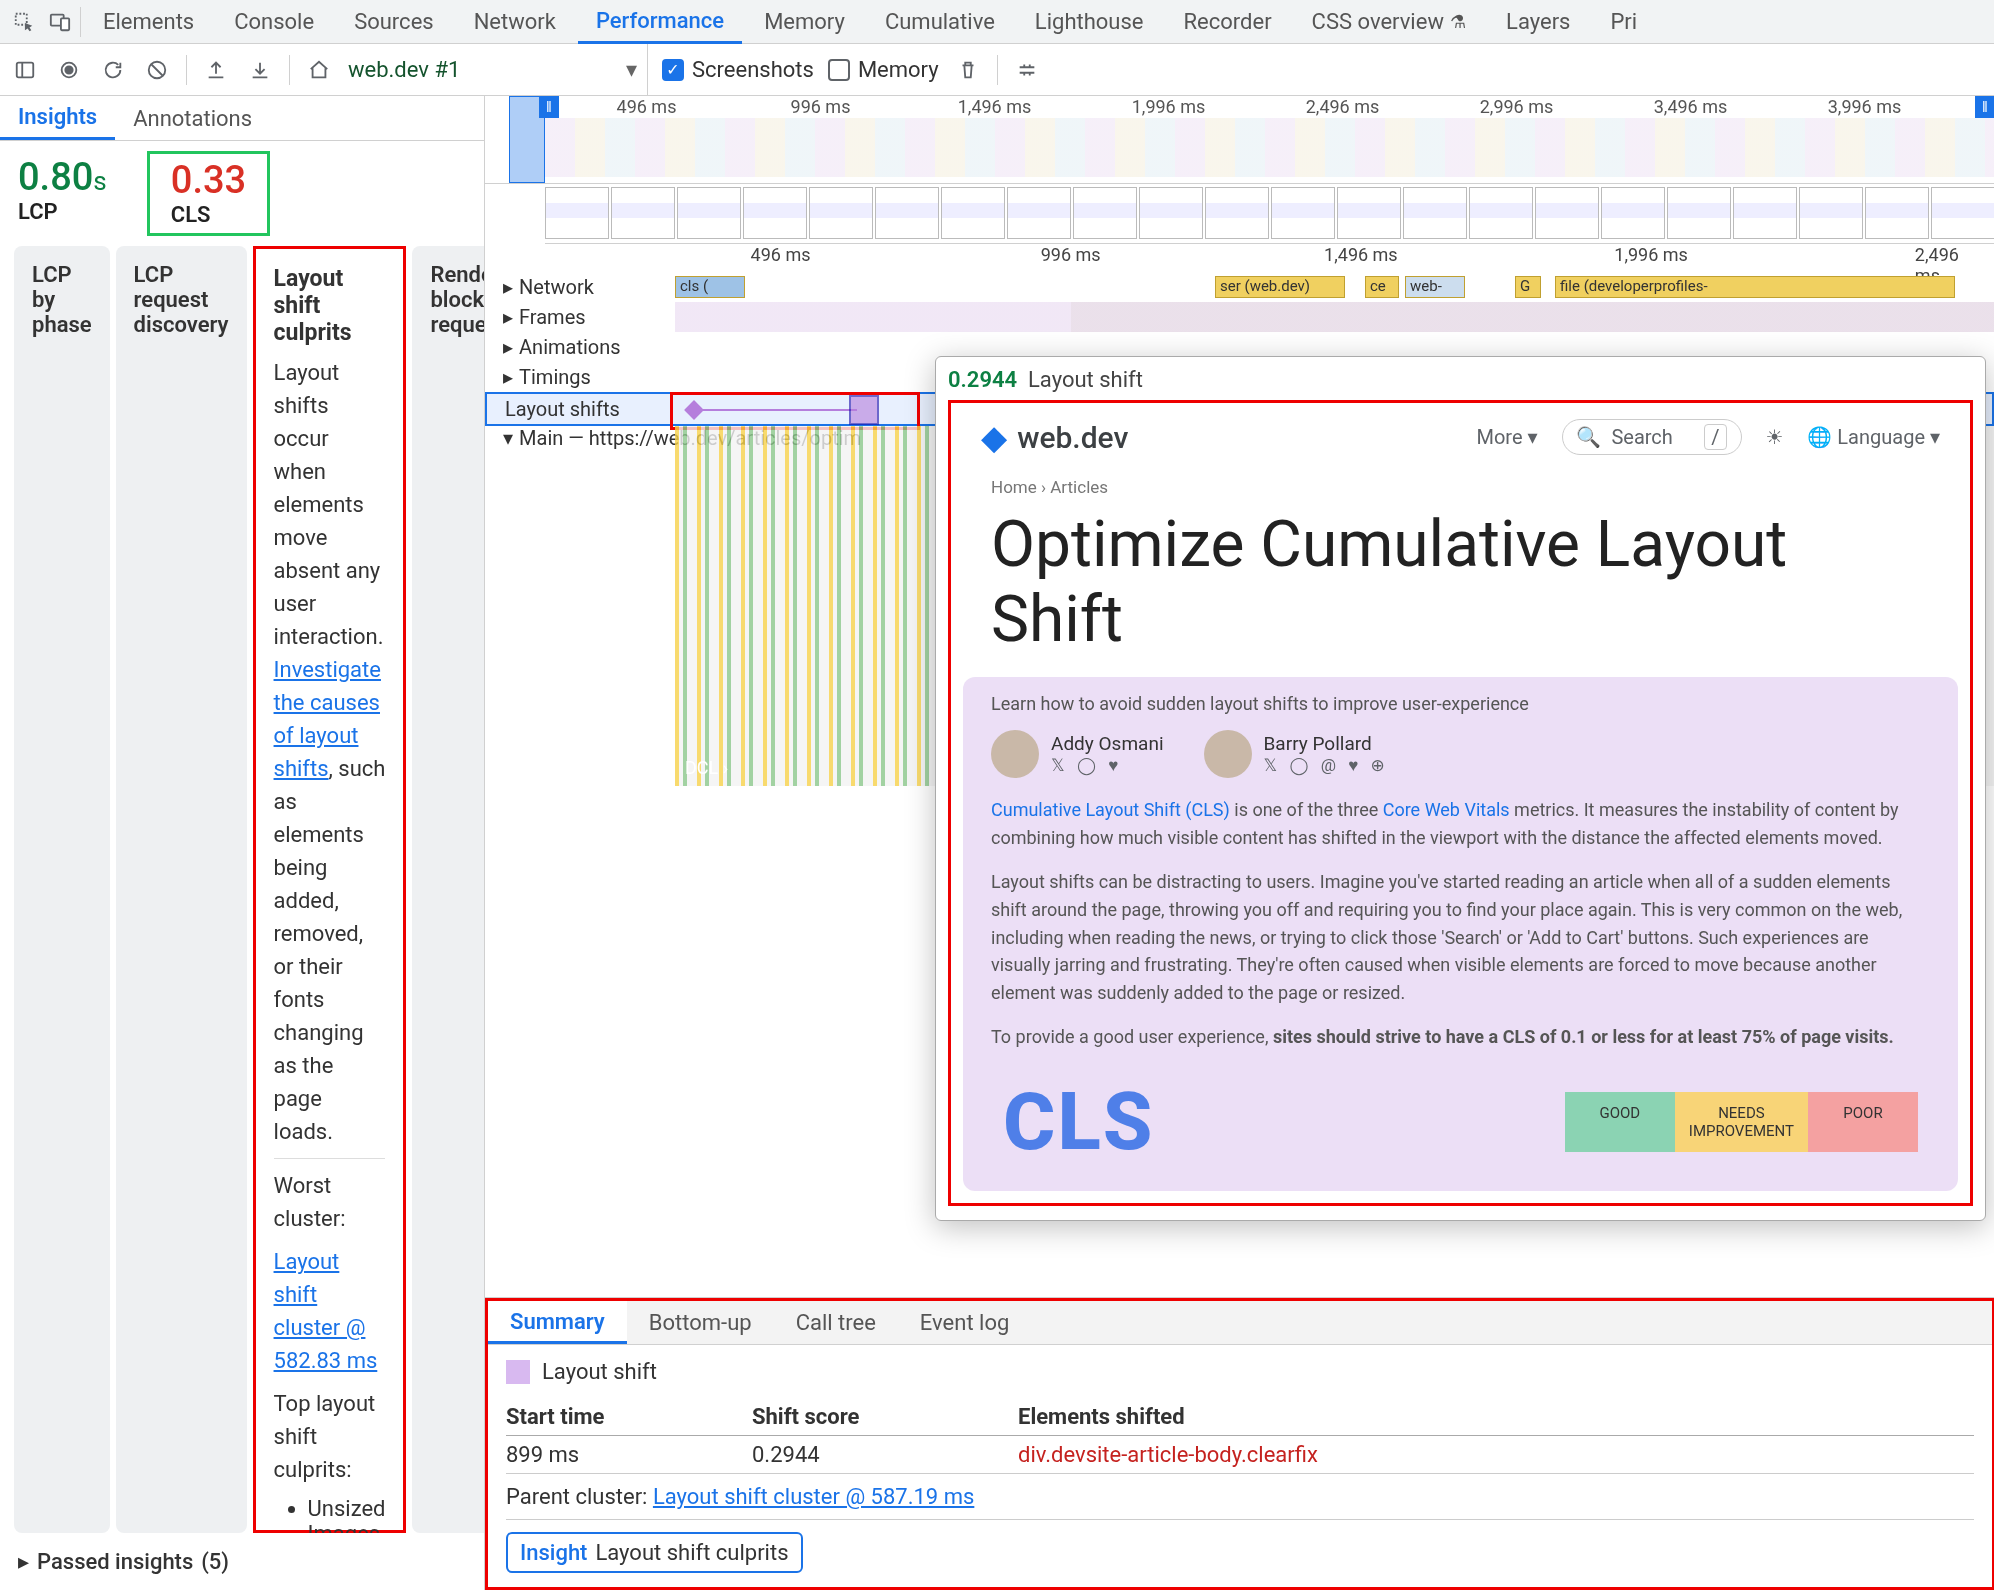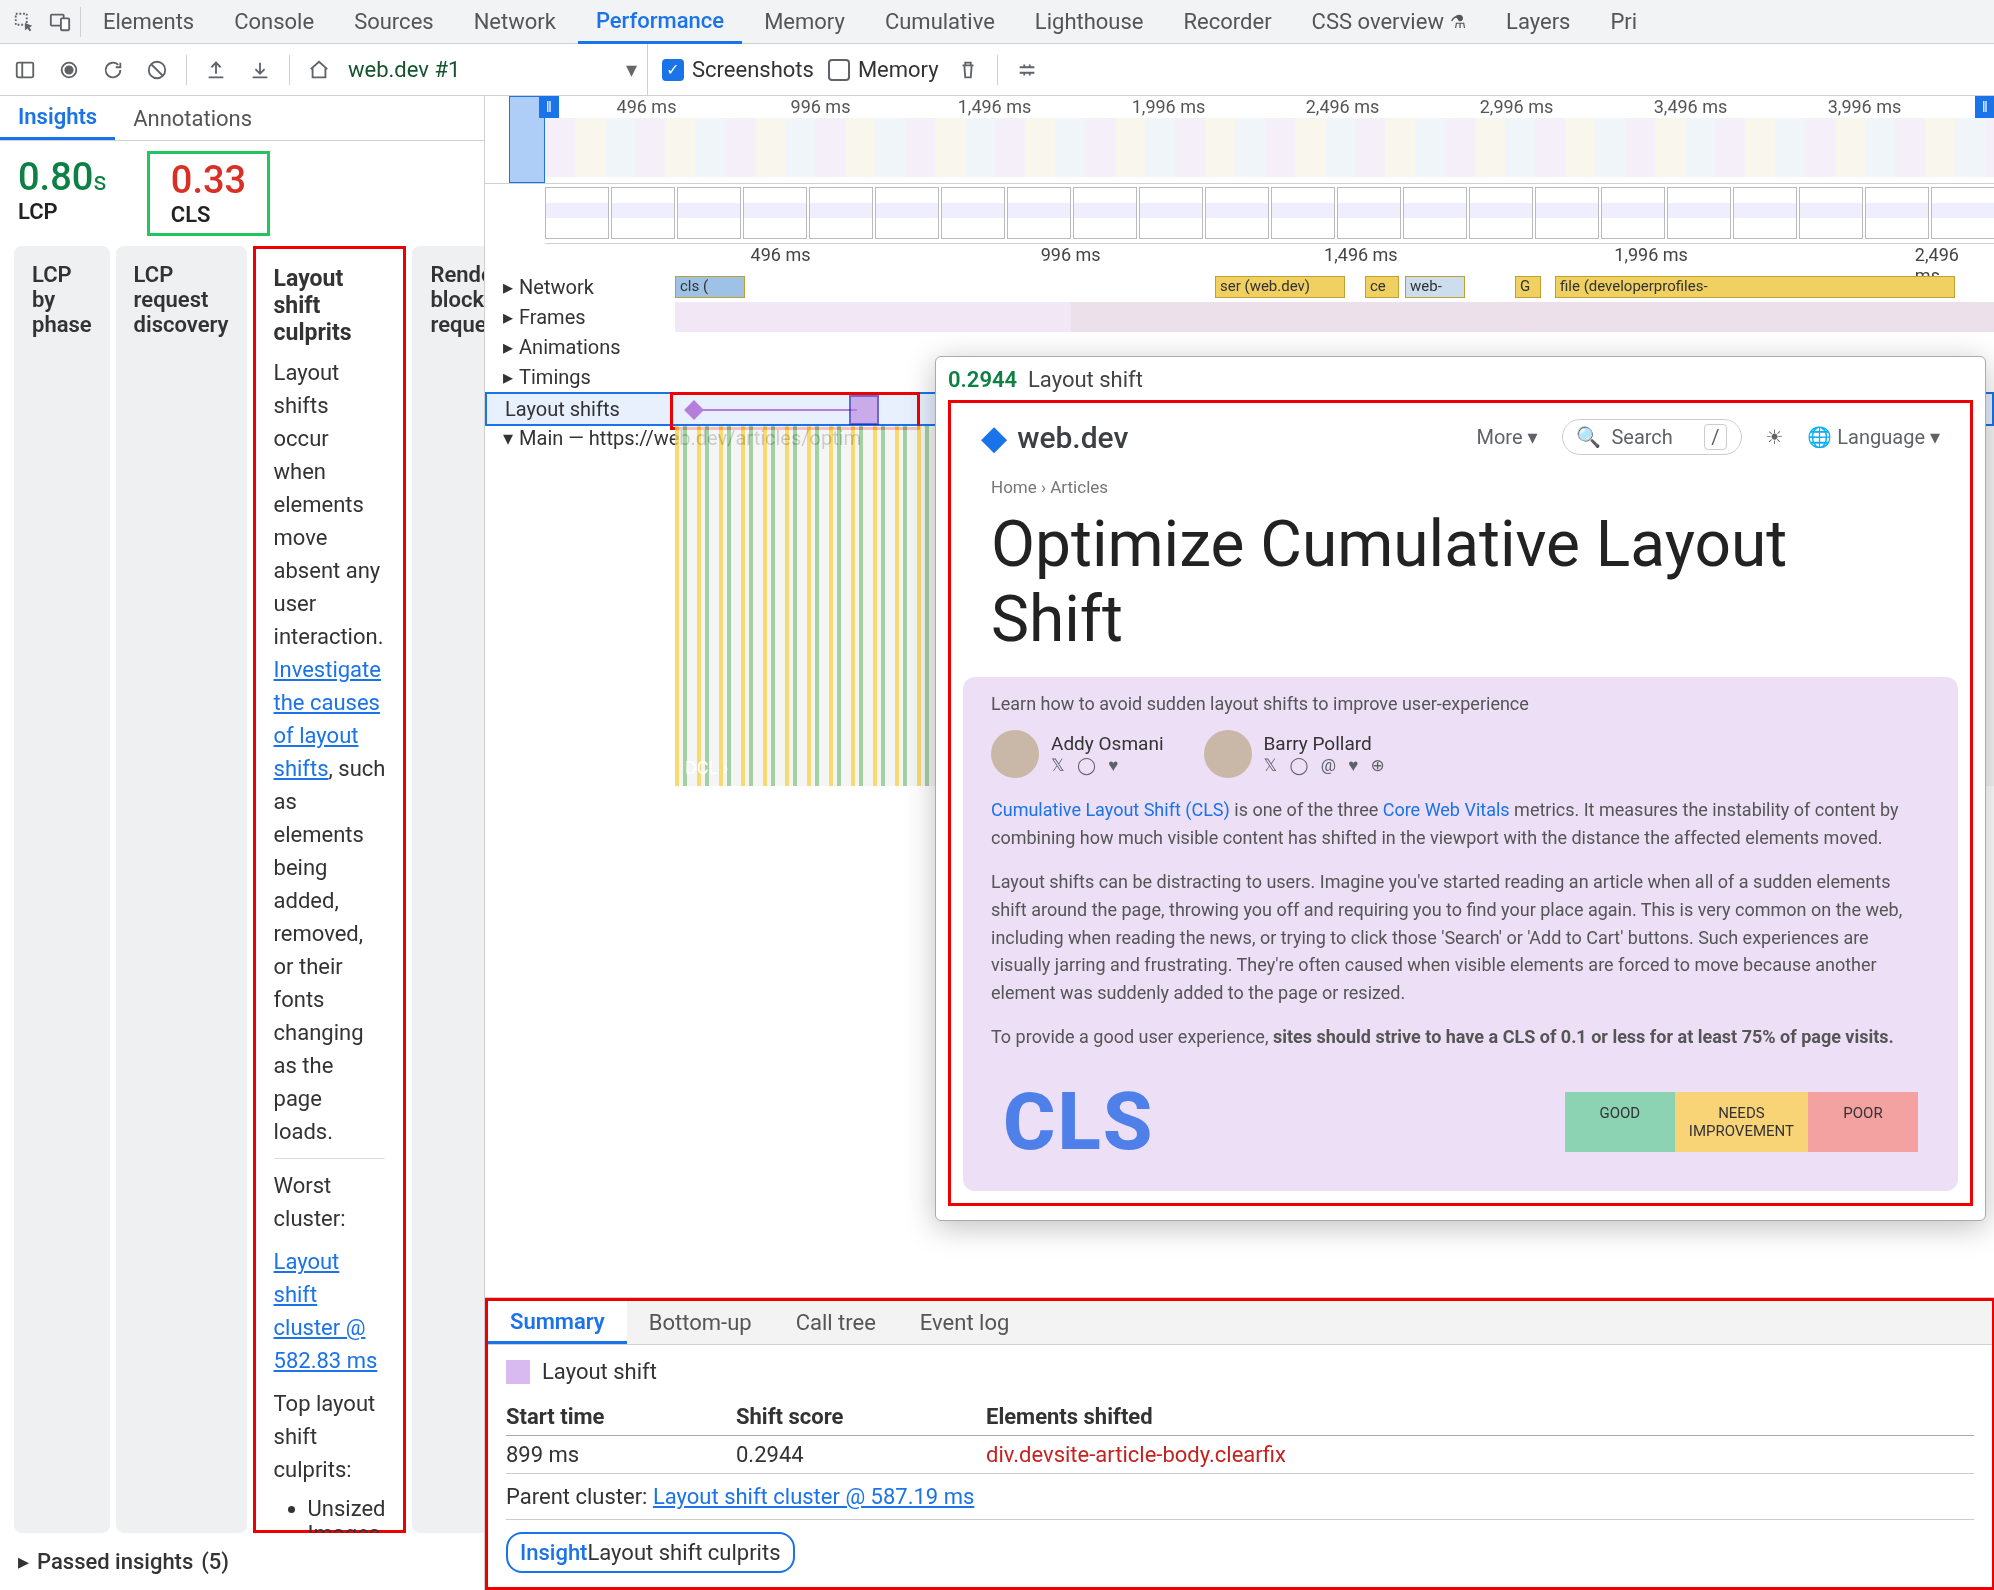--- a/index.html
+++ b/index.html
@@ -112,28 +112,28 @@
 
 
 .bottom { position: absolute; left: 0; right: 0; bottom: 0; background: #fff; border-top: 1px solid #d0d0d0; }
 .bottom-box { border: 3px solid #e00; margin: 0; }
 .sum-tabs { display: flex; border-bottom: 1px solid #d0d0d0; background: #f3f3f3; height: 44px; }
 .sum-tabs div { padding: 0 22px; display: flex; align-items: center; color: #555; cursor: pointer; font-size: 22px; }
 .sum-tabs .active { color: #1a73e8; border-bottom: 3px solid #1a73e8; font-weight: 600; background: #fff; }
 .sum-body { padding: 14px 18px; font-size: 22px; }
 .ls-row { display: flex; align-items: center; gap: 12px; margin-bottom: 14px; }
 .ls-swatch { width: 24px; height: 24px; background: #d8b9f0; }
-.grid3 { display: flex; gap: 0; border-bottom: 1px solid #ccc; padding: 6px 0; }
+.grid3 { display: flex; gap: 16px; border-bottom: 1px solid #ccc; padding: 6px 0; }
 .col { flex: 1; }
 .col.a { flex: 0 0 230px; }
 .col.b { flex: 0 0 250px; }
 .grid3.head { font-weight: 700; border-bottom: 1px solid #aaa; }
 .elem-link { color: #c5221f; }
 .parent-row { padding: 10px 0; border-bottom: 1px solid #ccc; }
-.insight-pill { display: inline-flex; align-items: center; border: 2px solid #1a73e8; border-radius: 16px; padding: 6px 12px; margin-top: 12px; }
+.insight-pill { display: inline-flex; align-items: center; gap: 8px; border: 2px solid #1a73e8; border-radius: 6px; padding: 6px 12px; margin-top: 12px; }
 .insight-pill .k { color: #1a73e8; font-weight: 500; }
 
 svg { display: block; }
 </style>
 </head>
 <body>
 
 <div class="tabs">
   <div class="icon-btn">
       <svg width="22" height="22" viewBox="0 0 24 24" fill="none" stroke="currentColor" stroke-width="2">

